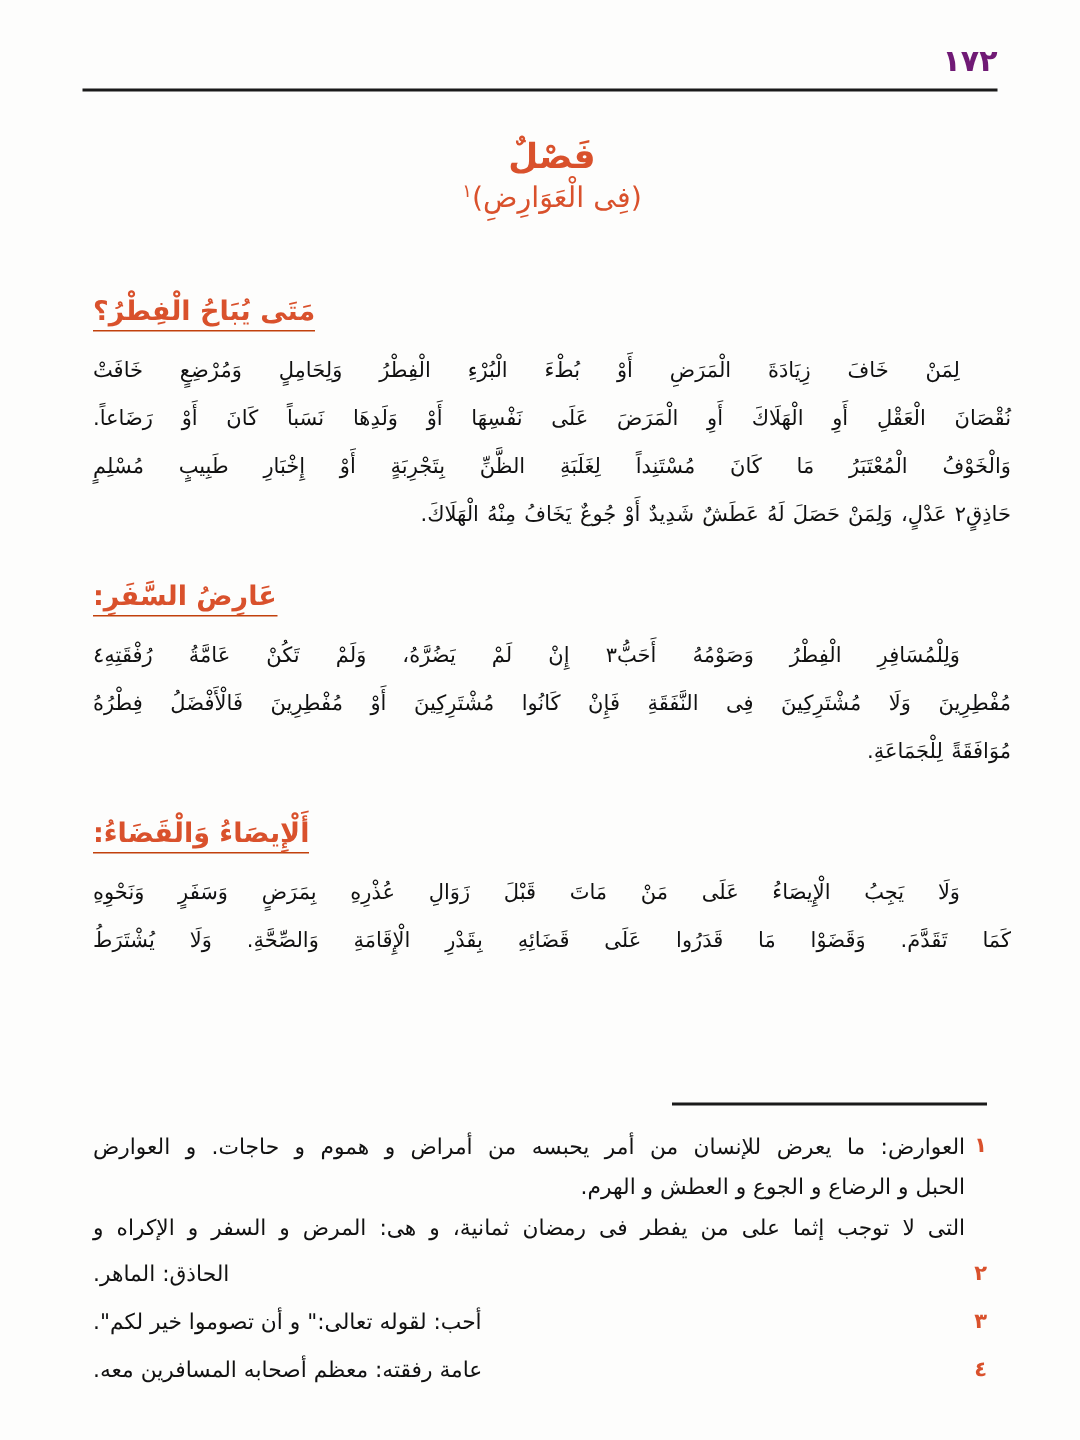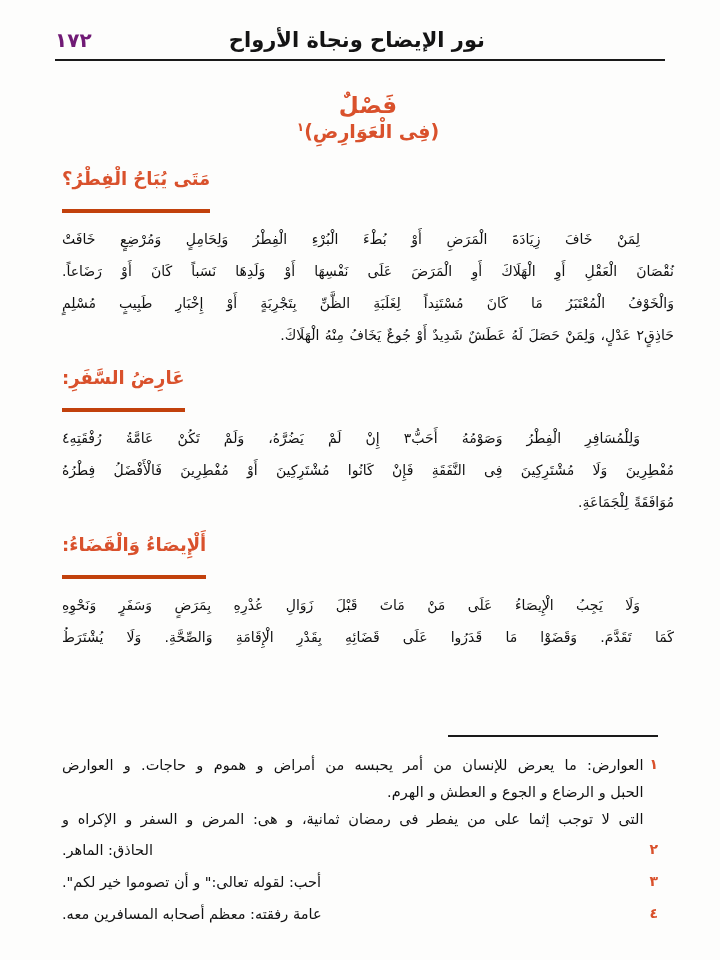--- a/index.html
+++ b/index.html
@@ -61,40 +61,41 @@
     color: #d9512c;
     font-size: 23px;
     font-weight: bold;
     margin-top: 10px;
     margin-bottom: 2px;
   }
   .chapter-subtitle {
     text-align: center;
     color: #d9512c;
     font-size: 19px;
-    font-weight: bold;
-    margin-bottom: 26px;
+    font-weight: normal;
+    margin-bottom: 42px;
   }
   .chapter-subtitle .fn {
     font-size: 12px;
     vertical-align: super;
   }
 
   .section-heading {
     color: #d9512c;
     font-size: 18px;
     font-weight: bold;
     text-align: left;
     margin: 18px 0 10px 0;
     padding-bottom: 2px;
   }
   .section-heading span.txt {
-    border-bottom: 4px solid #c2410c;
-    padding-bottom: 20px;
+    border-bottom: 1px solid #c2410c;
+    padding-bottom: 2px;
     display: inline-block;
+    margin-top: 12px;
   }
 
   .para {
     color: #111111;
     font-size: 14px;
     line-height: 2.0;
     text-align: justify;
     text-align-last: justify;
     margin: 0 0 4px 0;
     word-spacing: 1px;
@@ -150,21 +151,20 @@
     text-align: center;
     text-align-last: left;
   }
 </style>
 </head>
 <body>
 
 <div class="page">
 
   <div class="header">
-    <div class="header-title">نور الإيضاح ونجاة الأرواح</div>
     <div class="header-pageno">١٧٢</div>
   </div>
 
   <div class="body">
 
     <div class="chapter-title">فَصْلٌ</div>
     <div class="chapter-subtitle">
       <span>(فِى الْعَوَارِضِ)</span><span class="fn">١</span>
     </div>
 

